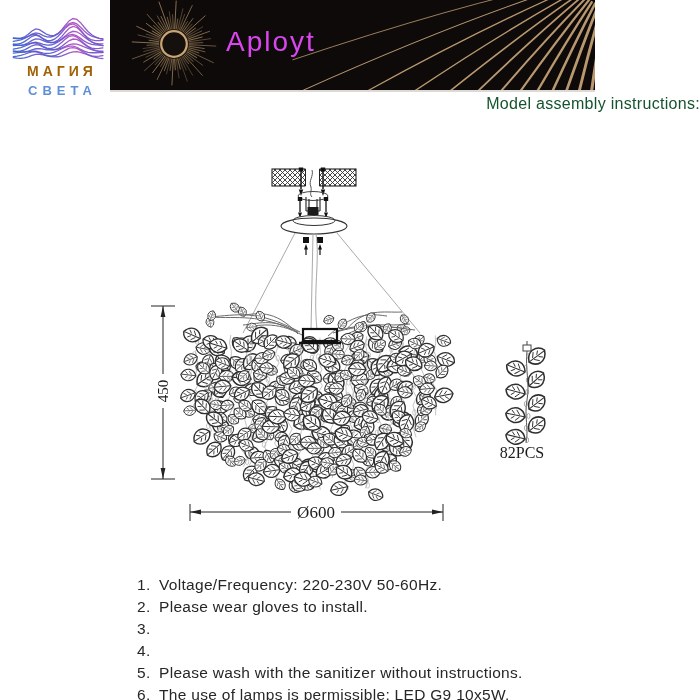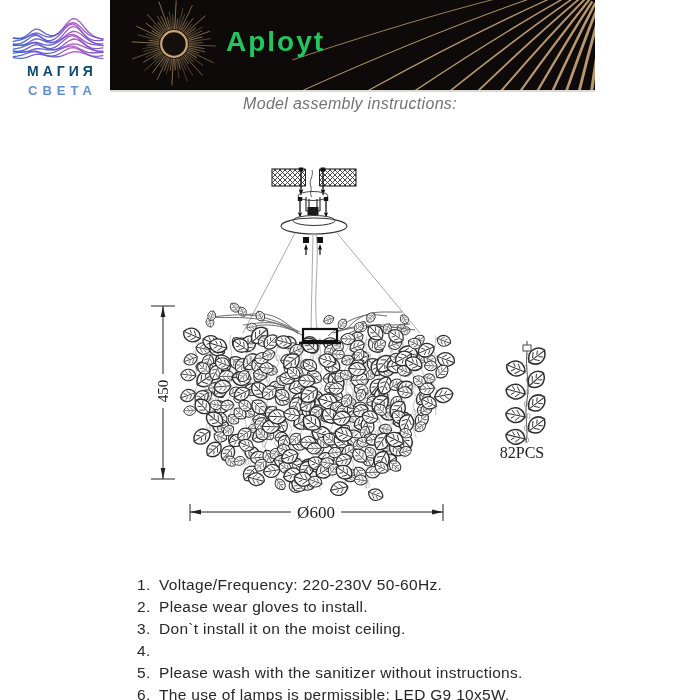--- a/index.html
+++ b/index.html
@@ -2,29 +2,29 @@
 <html><head>
 <meta charset="utf-8">
 <style>
   html,body{margin:0;padding:0;background:#ffffff;}
   body{width:700px;height:700px;overflow:hidden;font-family:"Liberation Sans",sans-serif;}
   #page{position:relative;width:700px;height:700px;background:#fff;}
 
   
   .logo{position:absolute;left:4px;top:2px;width:112px;text-align:center;}
   .logo svg{display:block;margin:4px auto 0;width:100px;height:56px;}
-  .logo-title{font-size:14px;font-weight:bold;letter-spacing:4px;color:#0c4a6e;margin-top:1px;padding-left:4px;}
+  .logo-title{font-size:14px;font-weight:bold;letter-spacing:4px;color:#a16207;margin-top:1px;padding-left:4px;}
   .logo-sub{font-size:13px;font-weight:bold;letter-spacing:5px;color:#5e8fd6;margin-top:4px;padding-left:5px;}
 
   .banner{position:absolute;left:110px;top:0;width:485px;height:90px;background:#0d0a09;border-bottom:2px solid #dcdad6;}
   .banner svg{position:absolute;left:0;top:0;width:485px;height:90px;overflow:hidden;}
-  .brand{position:absolute;left:116px;top:26px;font-size:28px;letter-spacing:2px;color:#22c55e;font-weight:bold;}
+  .brand{position:absolute;left:116px;top:26px;font-size:28px;letter-spacing:2px;color:#d946ef;font-weight:normal;}
 
   
-  .titleblock{position:absolute;left:0;top:94px;width:700px;text-align:center;color:#737373;font-style:italic;}
+  .titleblock{position:absolute;left:0;top:94px;width:700px;text-align:right;color:#14532d;}
   .titleblock div{font-size:16px;line-height:19.5px;letter-spacing:.3px;}
 
   
   #diagram{position:absolute;left:0;top:0;width:700px;height:700px;}
   .dim{stroke:#222;stroke-width:1;fill:none;}
   .dimfill{fill:#222;stroke:none;}
   .dimtext{font-family:"Liberation Serif",serif;fill:#1c1c1c;}
 
   
   .list{position:absolute;left:137px;top:574px;margin:0;padding:0;list-style:none;color:#272727;}
@@ -738,21 +738,20 @@
     <li>
         <span class="num">1.</span>
         <span class="txt">Voltage/Frequency: 220-230V 50-60Hz.</span>
       </li>
     <li>
         <span class="num">2.</span>
         <span class="txt">Please wear gloves to install.</span>
       </li>
     <li>
         <span class="num">3.</span>
-        <span class="txt">Don`t install it on the moist ceiling.</span>
       </li>
     <li>
         <span class="num">4.</span>
       </li>
     <li>
         <span class="num">5.</span>
         <span class="txt">Please wash with the sanitizer without instructions.</span>
       </li>
     <li>
         <span class="num">6.</span>

